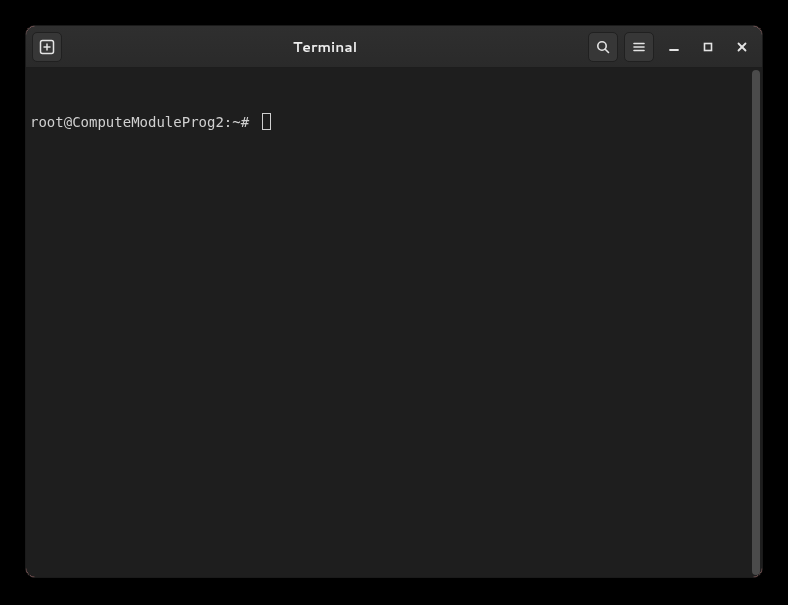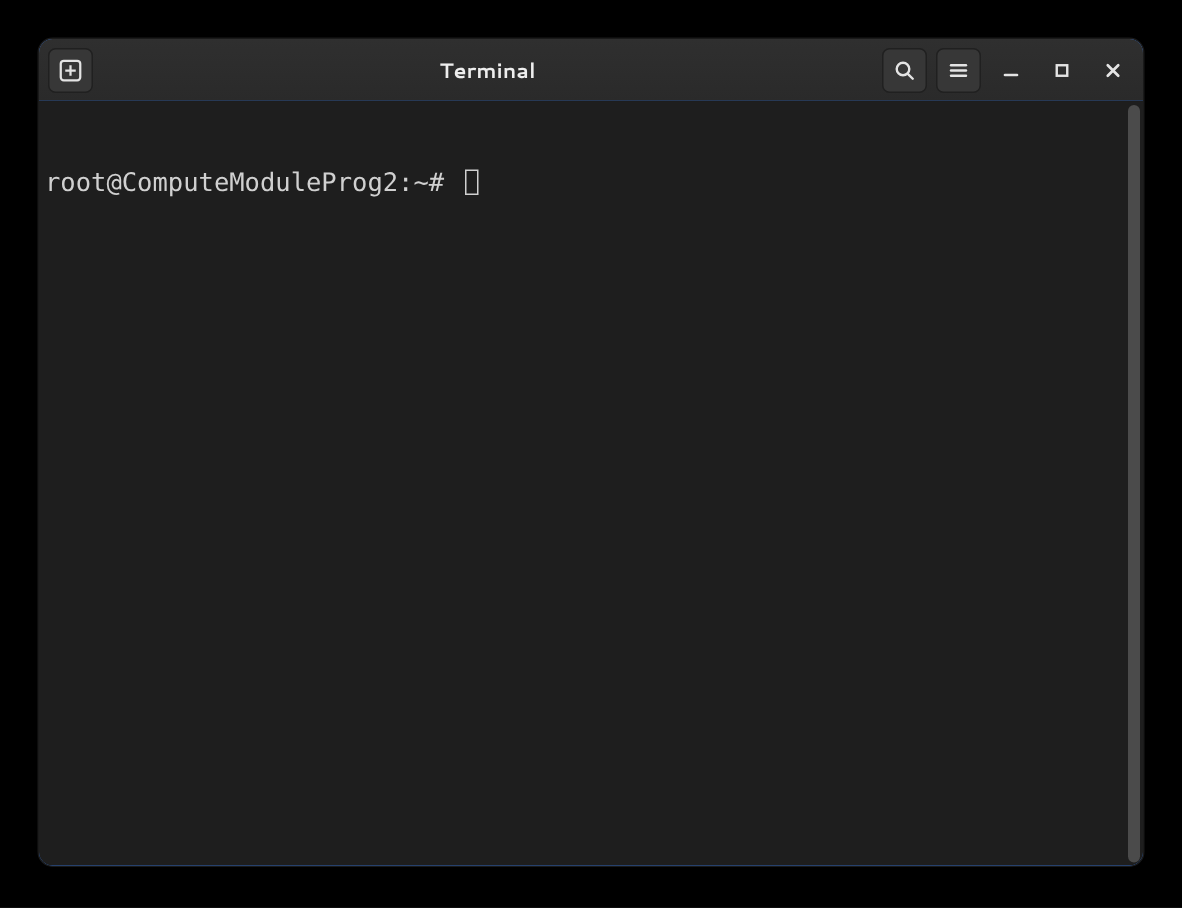--- a/index.html
+++ b/index.html
@@ -9,21 +9,21 @@
       height: 605px;
       font-family: "Cantarell", "DejaVu Sans", sans-serif;
       overflow: hidden;
     }
     .window {
       position: absolute;
       top: 25px;
       left: 25px;
       width: 738px;
       height: 553px;
-      background: #3b82f6;
+      background: #fca5a5;
       border-radius: 10px;
       border: 1px solid #1a1a1a;
       box-shadow: 0 4px 20px rgba(0,0,0,0.6);
       overflow: hidden;
       display: flex;
       flex-direction: column;
     }
     .titlebar {
       height: 42px;
       background: linear-gradient(to bottom, #2f2f2f, #2a2a2a);
@@ -61,21 +61,21 @@
     .tb-btn svg { display: block; }
     .content-wrap {
       flex: 1;
       display: flex;
       background: #1e1e1e;
     }
     .terminal-area {
       flex: 1;
       padding: 4px 2px 20px 4px;
       font-family: "DejaVu Sans Mono", "Liberation Mono", monospace;
-      font-size: 17px;
+      font-size: 14px;
       line-height: 20px;
       color: #d0d0d0;
       white-space: pre;
       overflow: hidden;
     }
     .prompt-line { display: flex; flex-wrap: nowrap; }
     .prompt-text { color: #d0d0d0; }
     .cmd-text { color: #d0d0d0; }
     .cursor {
       display: inline-block;

